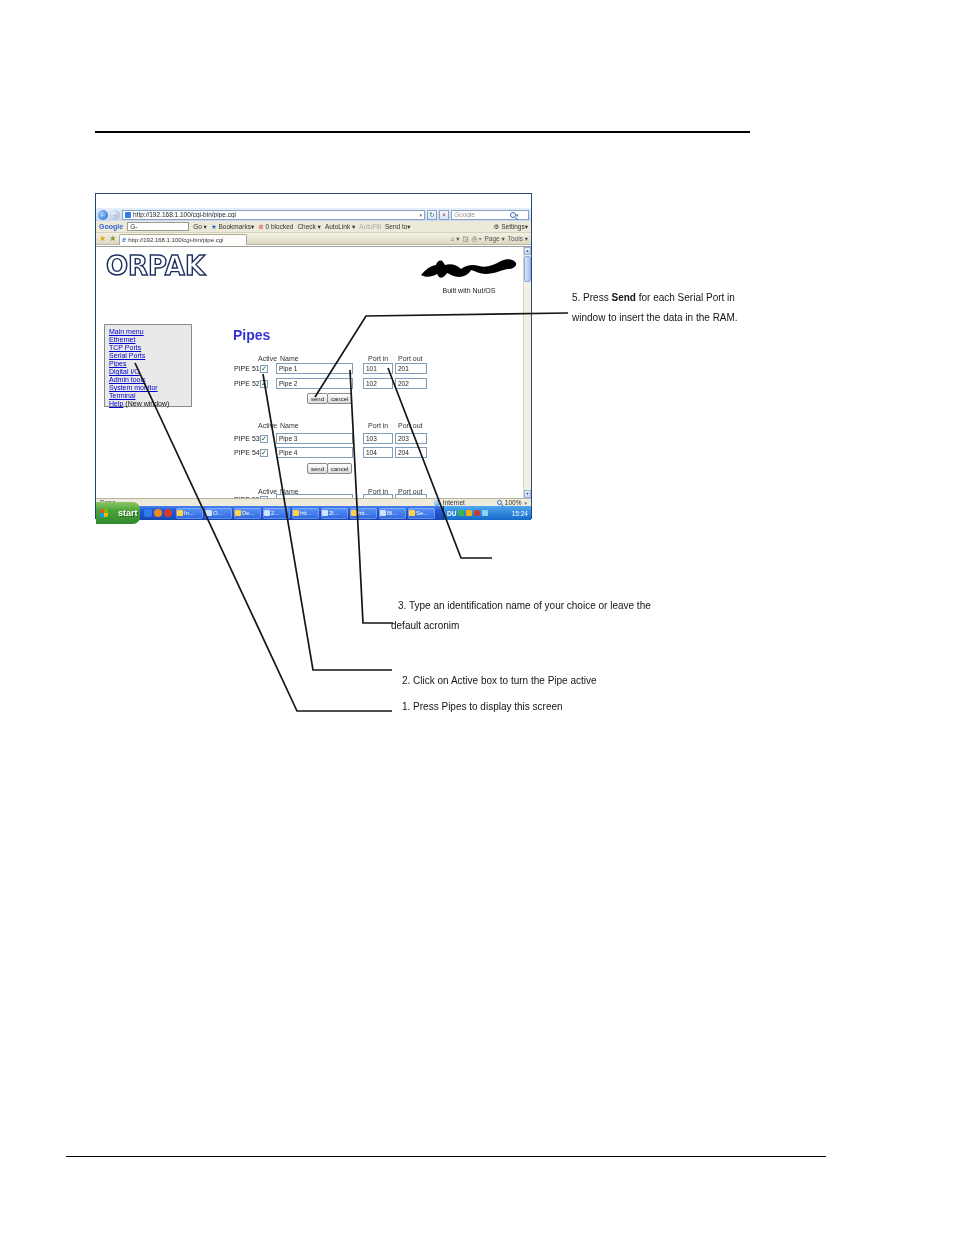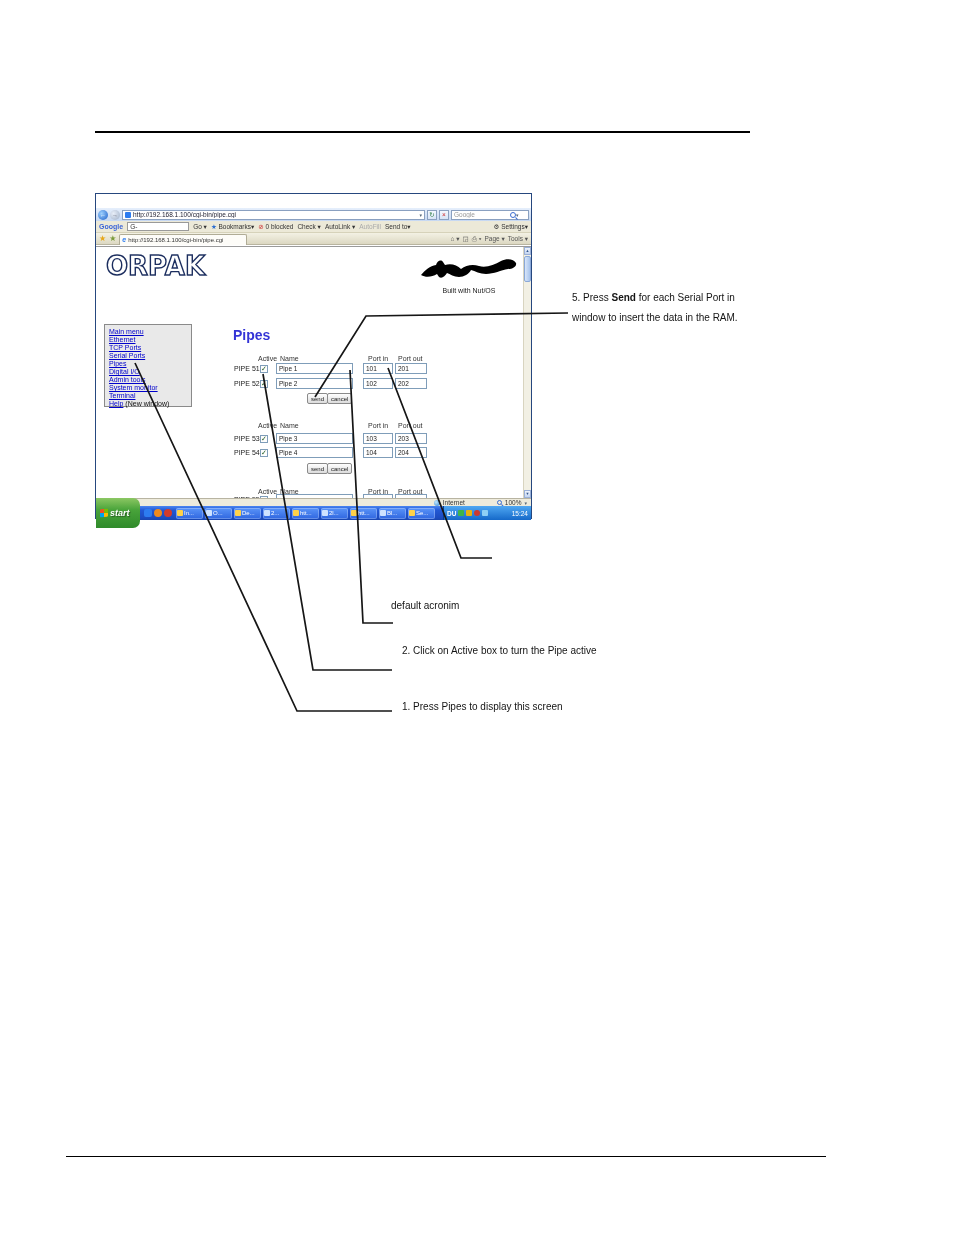--- a/index.html
+++ b/index.html
@@ -12,21 +12,21 @@
   .rule { position:absolute; background:#000; }
   #rule-top { left:95px; top:131px; width:655px; height:2px; }
   #rule-bottom { left:66px; top:1156px; width:760px; height:1px; }
 
   
   .ann { position:absolute; font-size:10px; line-height:20px; color:#141414; white-space:nowrap; }
   #ann5 { left:572px; top:288px; }
   #ann4 { left:496px; top:536px; }
   #ann3 { left:391px; top:596px; }
   #ann3 .ind { padding-left:7px; }
-  #ann2 { left:402px; top:641px; }
+  #ann2 { left:402px; top:671px; }
   #ann1 { left:402px; top:697px; }
   .ann b { font-weight:bold; }
 
   
   #callout-lines { position:absolute; left:0; top:0; width:954px; height:1235px; pointer-events:none; z-index:6; }
 
   
   #win { position:absolute; left:95px; top:193px; width:437px; height:326px;
          border:1px solid #26477e; background:#fff; font-family:"Liberation Sans",sans-serif; }
   #titlebar { position:absolute; left:0; top:0; right:0; height:14px;
@@ -118,23 +118,23 @@
 
   #statusbar { position:absolute; left:0; top:304px; right:0; height:8px; background:#eeebdc; border-top:1px solid #b8b4a2;
     display:flex; align-items:center; font-size:6.5px; color:#333; padding:0 4px; gap:3px; }
   #statusbar .spacer { flex:1; }
   .globe { width:6px; height:6px; border-radius:50%; background:radial-gradient(circle at 35% 35%, #bfe8ff, #2e7fd0); display:inline-block; }
   .zoom-mag { width:5px; height:5px; border:1px solid #3a6cd0; border-radius:50%; position:relative; display:inline-block; }
   .zoom-mag::after{ content:""; position:absolute; width:3px; height:1px; background:#3a6cd0; transform:rotate(45deg); left:3px; top:4px; }
 
   #taskbar { position:absolute; left:0; top:312px; right:0; height:14px;
     background:linear-gradient(180deg,#4a85f2 0%,#2258d4 30%,#1c4bc0 85%,#1845ae 100%); display:flex; align-items:center; }
-  #start-btn { width:44px; height:30px; border-radius:0 7px 7px 0;
+  #start-btn { width:44px; height:22px; border-radius:0 7px 7px 0;
     background:linear-gradient(180deg,#8cc763 0%,#48a33a 40%,#2f8a2a 100%);
-    color:#fff; font-weight:bold; font-style:italic; font-size:9px; display:flex; align-items:center; gap:2px; padding-left:4px;
+    color:#fff; font-weight:bold; font-size:9px; display:flex; align-items:center; gap:10px; padding-left:4px;
     text-shadow:1px 1px 1px rgba(0,0,0,.4); }
   .winflag { width:8px; height:8px; border-radius:1px; transform:skewY(-6deg);
     background:conic-gradient(#7fba00 0 25%, #ffb900 0 50%, #00a4ef 0 75%, #f25022 0); }
   #qlaunch { display:flex; gap:2px; margin:0 4px; align-items:center; }
   .ql { width:8px; height:8px; border-radius:2px; }
   #tasks { display:flex; gap:2px; align-items:center; flex:1; overflow:hidden; }
   .task { width:27px; height:11px; border-radius:2px; background:linear-gradient(180deg,#5a94f8,#2f66e0);
     box-shadow:inset 0 0 0 1px rgba(255,255,255,.25); color:#fff; font-size:6px; line-height:11px;
     display:flex; gap:1px; align-items:center; padding:0 1px; overflow:hidden; white-space:nowrap; }
   .ticon { width:6px; height:6px; border-radius:1px; flex:0 0 auto; }
@@ -379,16 +379,17 @@
   </g>
 </svg>
 
 <div id="ann5" class="ann">
   <div><span>5. Press </span><b>Send</b><span> for each Serial Port in</span></div>
   <div>window to insert the data in the RAM.</div>
 </div>
 <div id="ann4" class="ann">
 </div>
 <div id="ann3" class="ann">
+  <div class="ind">3. Type an identification name of your choice or leave the</div>
   <div>default acronim</div>
 </div>
 <div id="ann2" class="ann"><span>2. Click on Active box to turn the Pipe active</span></div>
 <div id="ann1" class="ann"><span>1. Press Pipes to display this screen</span></div>
 
 </body></html>

